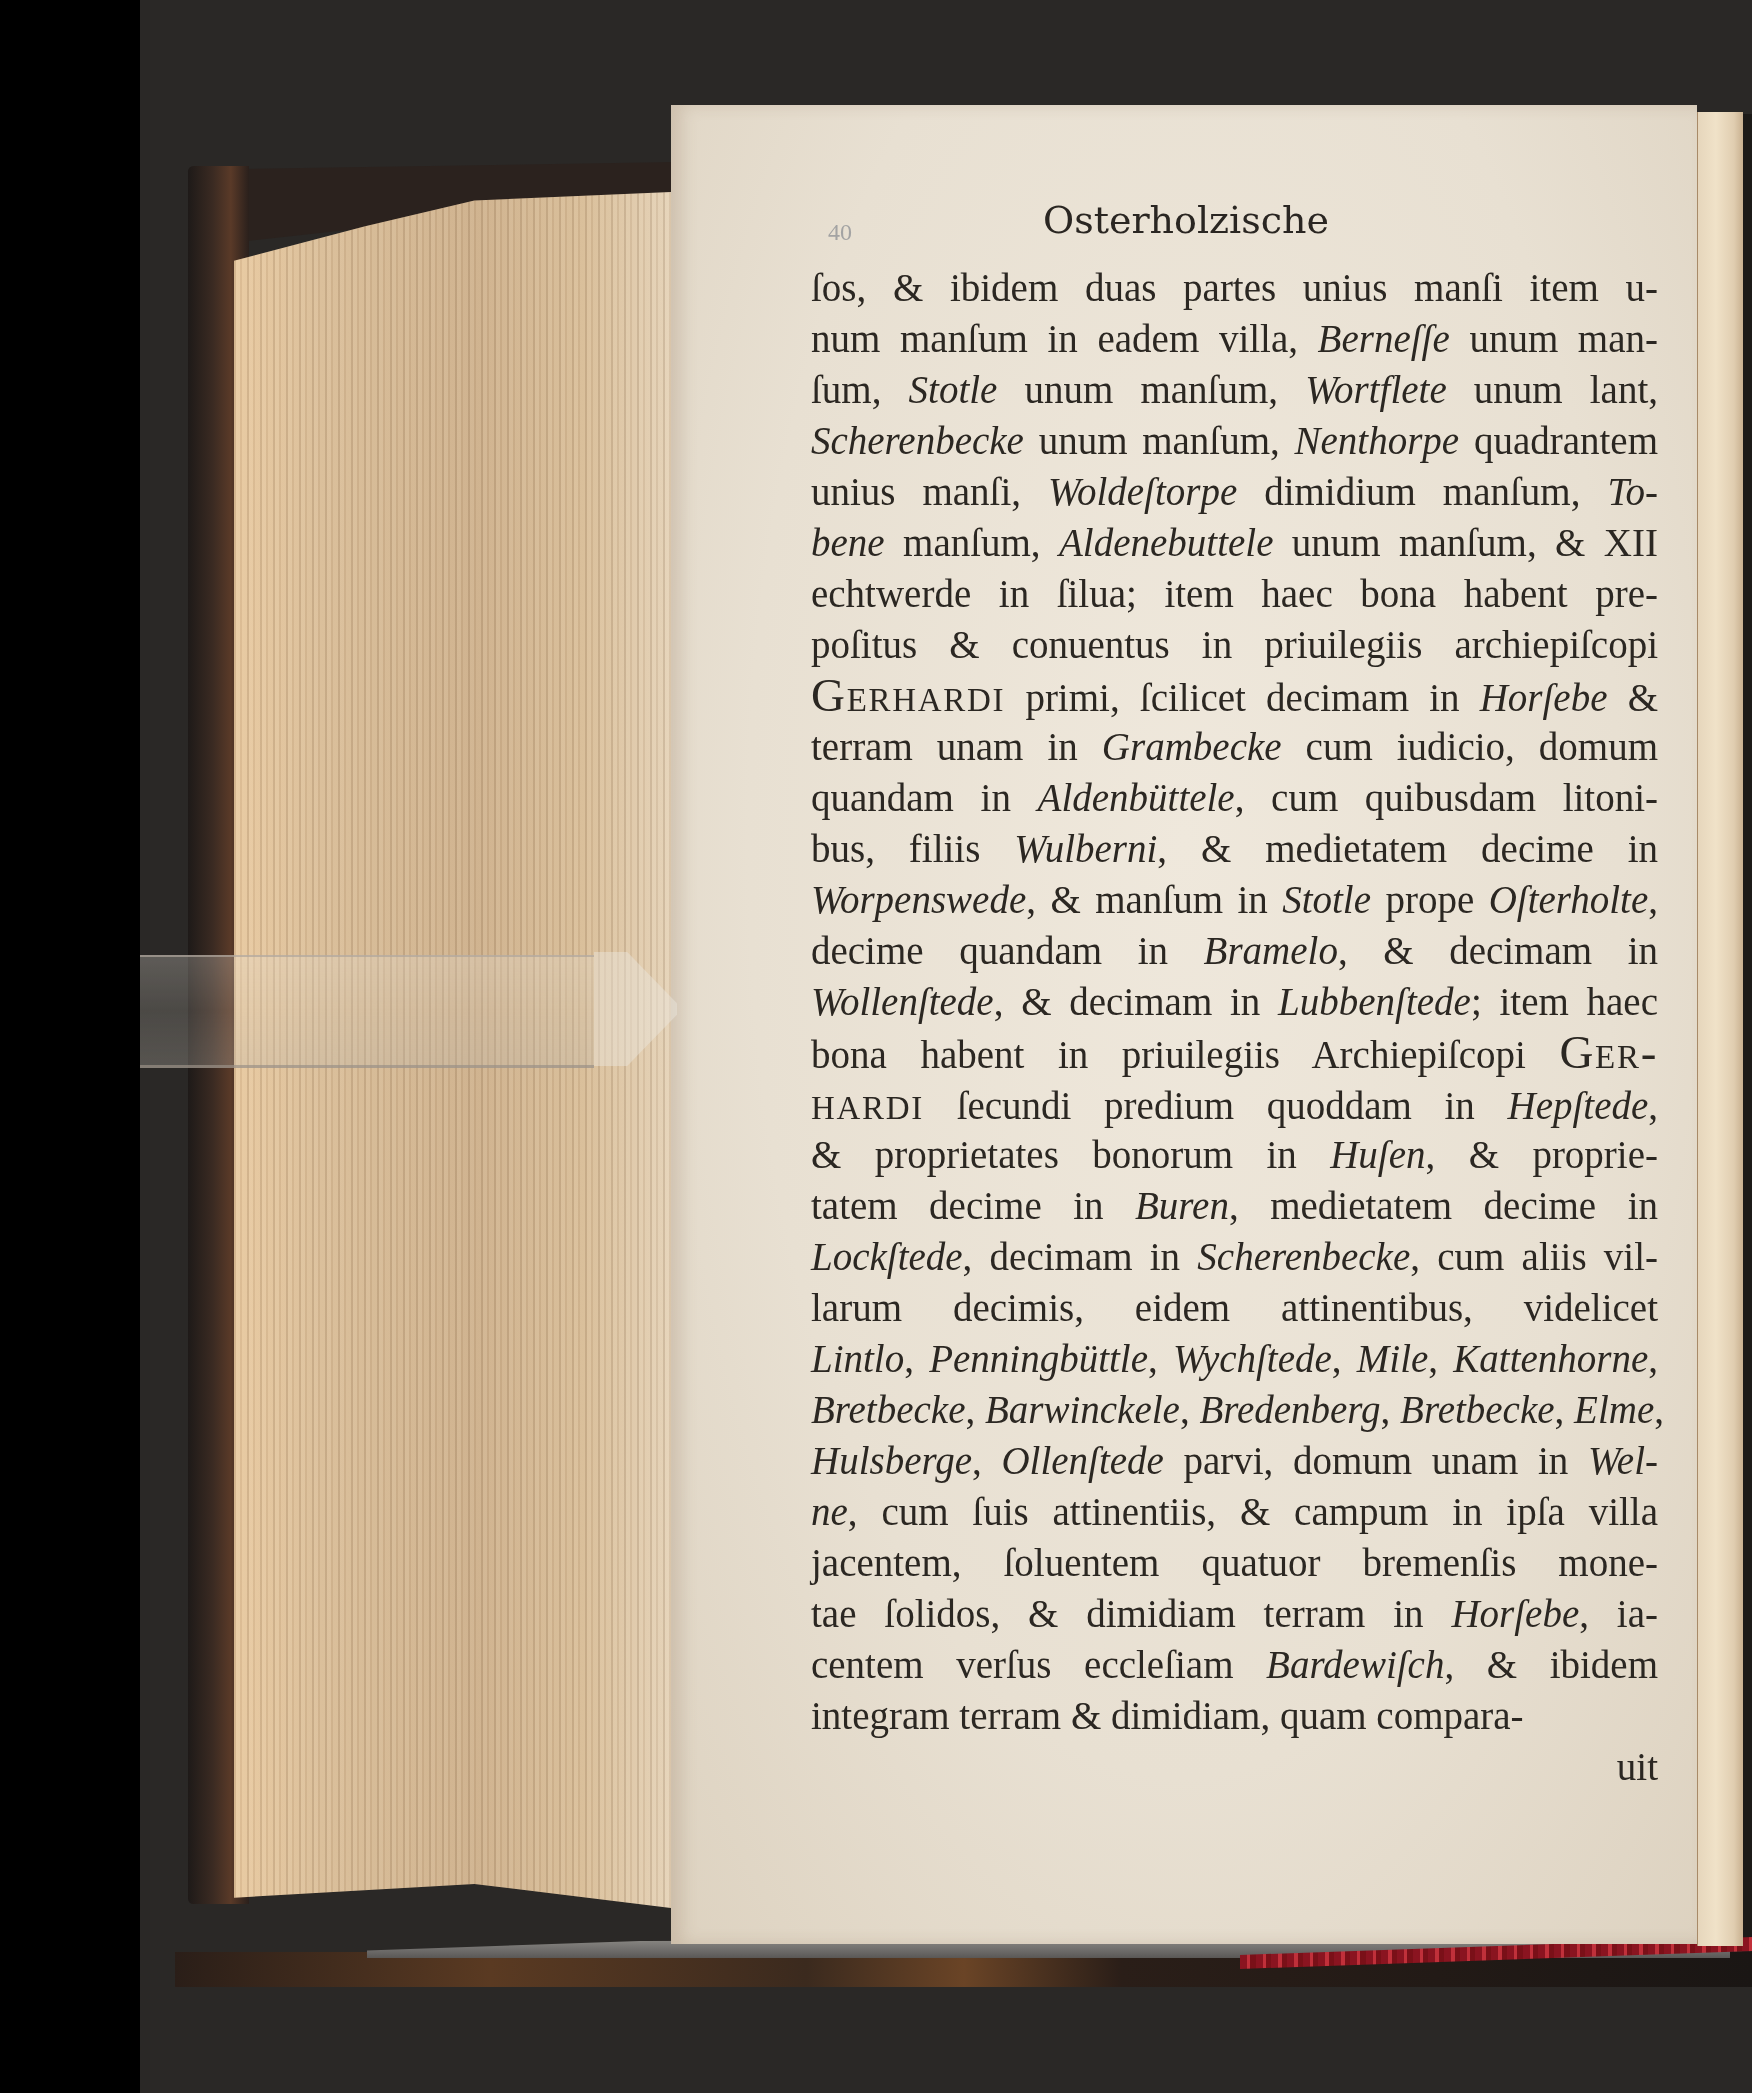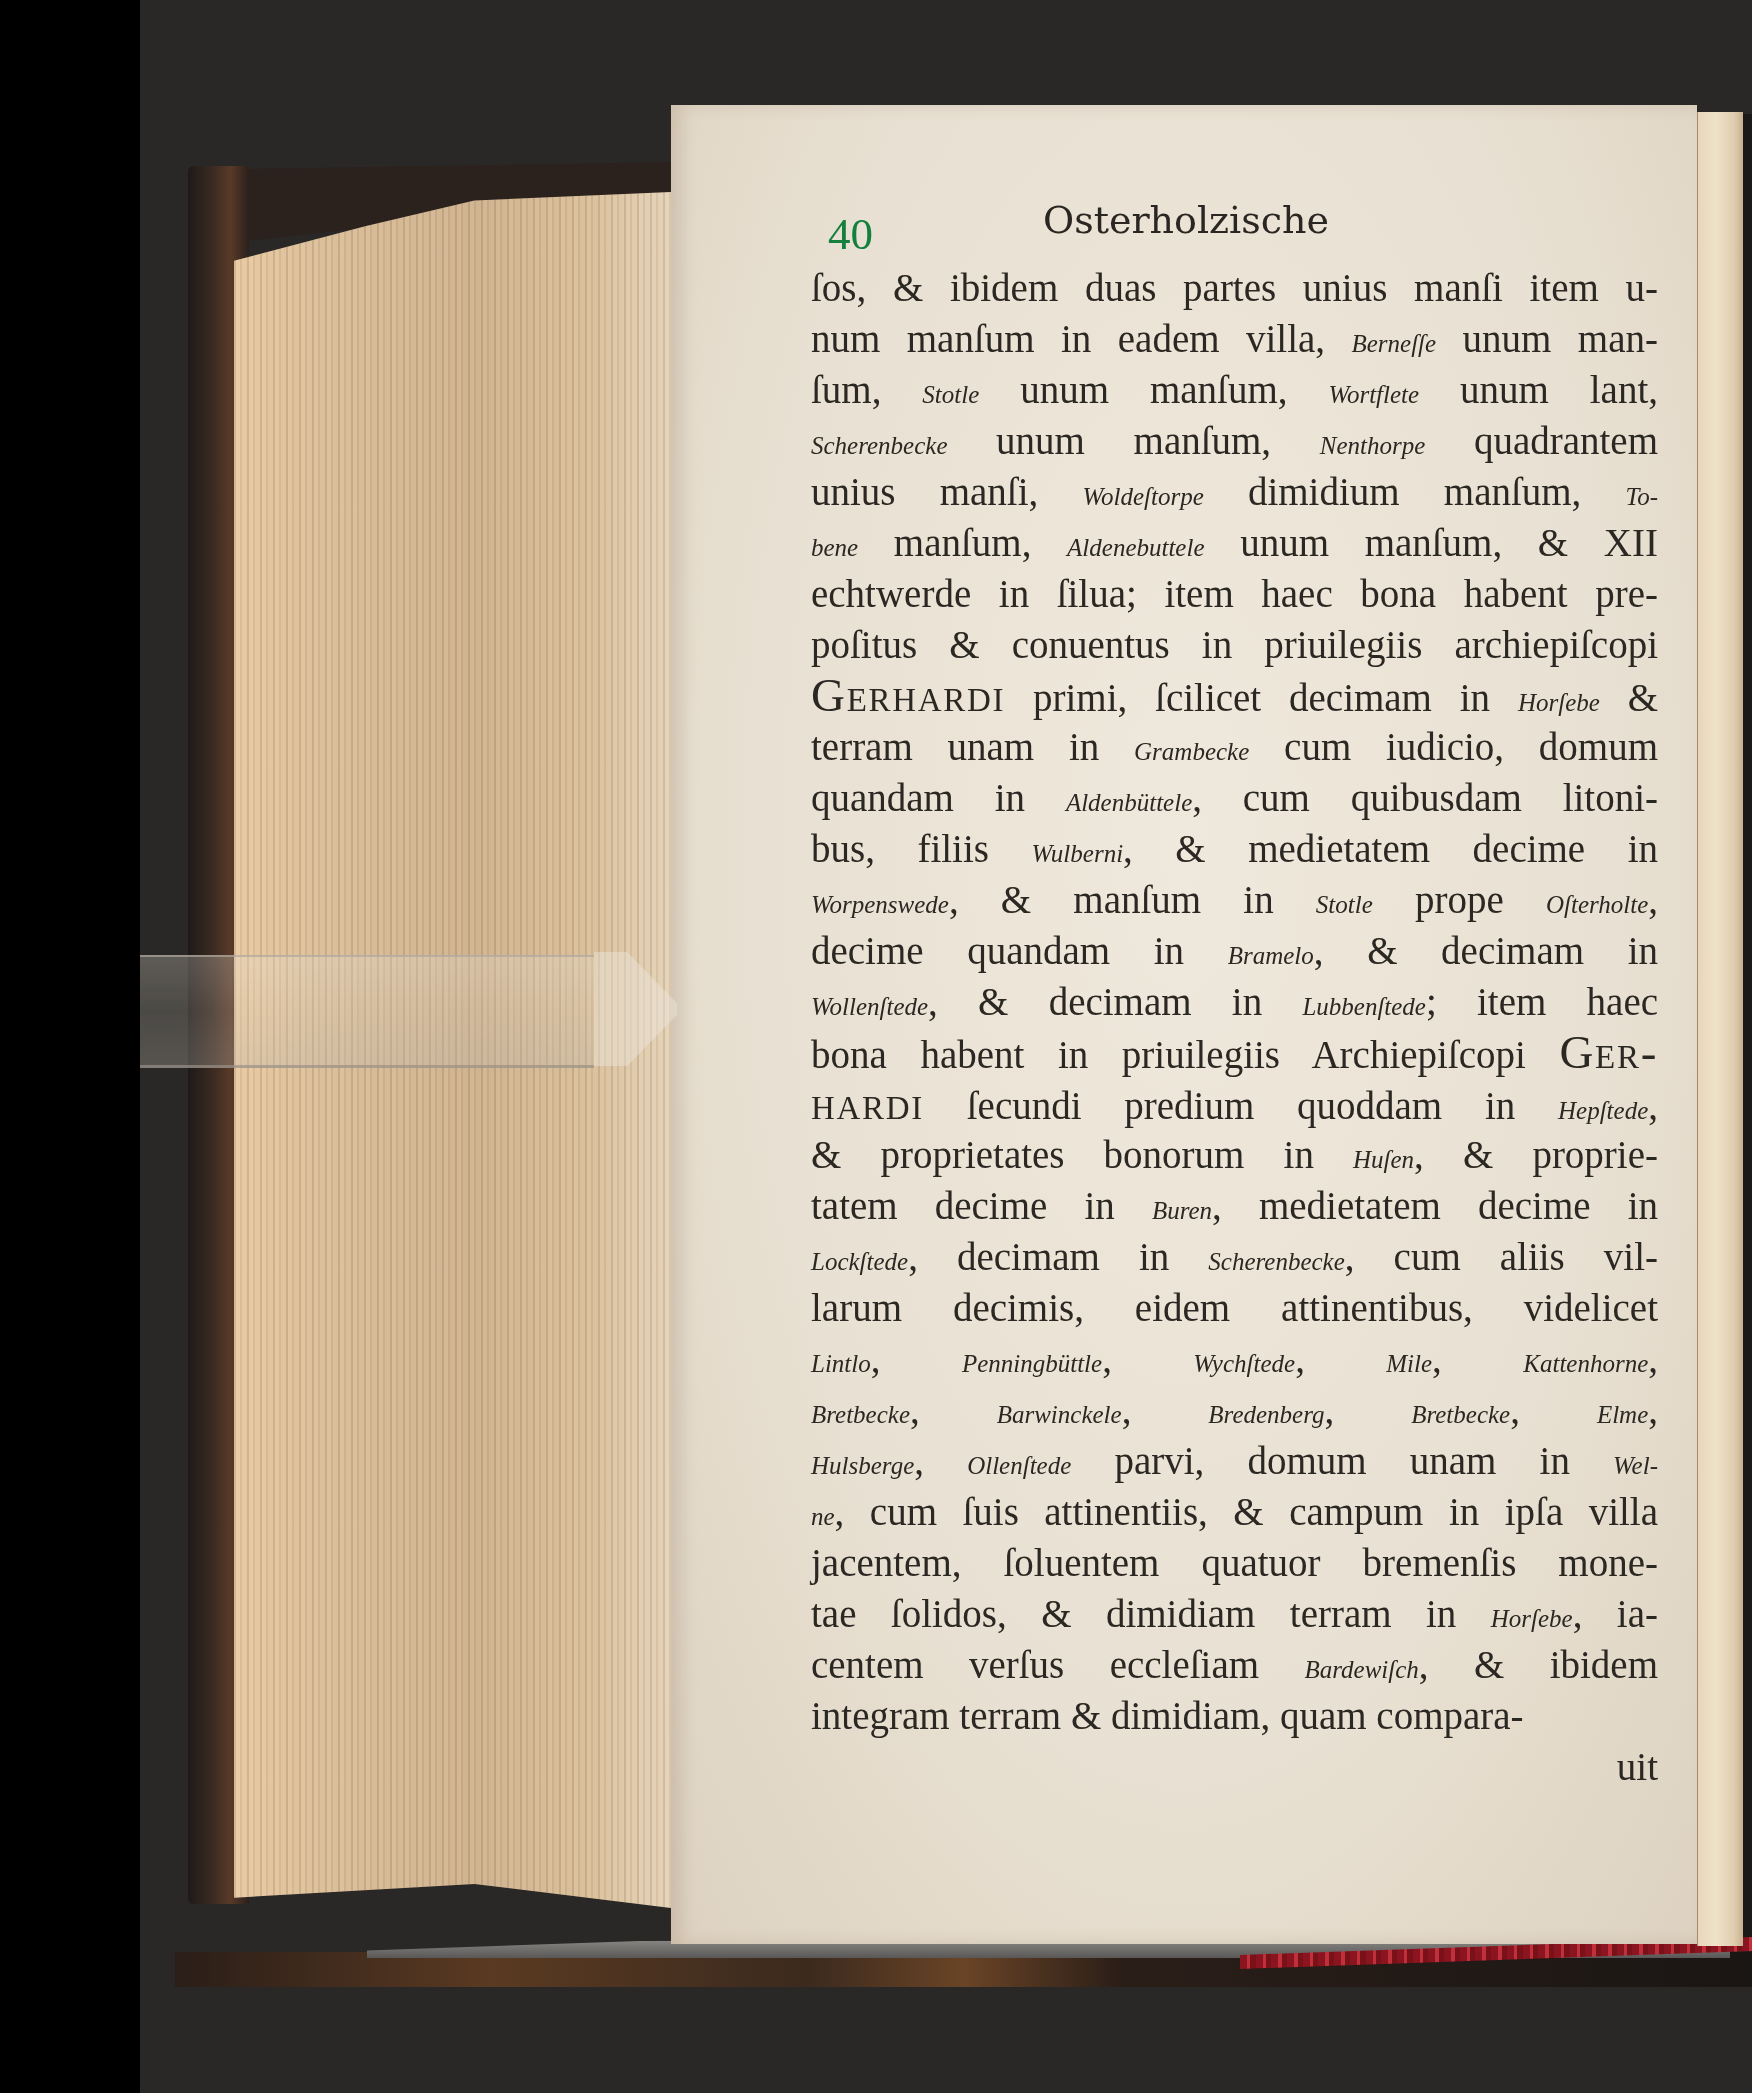--- a/index.html
+++ b/index.html
@@ -60,39 +60,39 @@
     }
     .page-right-leaves {
       position: absolute; left: 1697px; top: 112px; width: 45px; height: 1834px;
       background: linear-gradient(90deg, #e6d6bc 0%, #f0e2c8 40%, #e0cdb0 80%, #c8b090 100%);
       border-left: 1.7px solid #a88a68;
     }
     .page-header {
       position: absolute; left: 828px; top: 203px; width: 576px; height: 52px;
     }
     .page-number {
-      position: absolute; left: 0; top: 5px;
-      font-size: 45px; color: #15803d;
+      position: absolute; left: 0; top: 16px;
+      font-size: 24px; color: #a3a3a3;
     }
     .running-head {
       position: absolute; left: 215px; top: -5.2px;
       font-family: "DejaVu Serif", serif; font-weight: normal;
       font-size: 38px; color: #2a2622; letter-spacing: 0px;
     }
     .text-block {
       position: absolute; left: 811px; top: 262px; width: 847px;
       color: #2b2722; font-size: 39px; line-height: 51px;
     }
     .line {
       display: block; white-space: nowrap; text-align: justify;
       text-align-last: justify; height: 51px;
     }
     .line.last { text-align-last: left; text-align: center; }
     .line.catch { text-align-last: right; text-align: right; }
-    .line i { font-style: italic; font-size: 25px; }
+    .line i { font-style: italic; font-size: 39px; }
     .line .sc { font-variant: small-caps; letter-spacing: 1.7px; font-size: 47px; }
     
     .bookmark {
       position: absolute; left: 140px; top: 955px; width: 454px; height: 108px;
       background: linear-gradient(180deg, rgba(230,225,215,0.28) 0%, rgba(210,205,195,0.20) 50%, rgba(190,185,175,0.30) 100%);
       border-top: 2.6px solid rgba(180,170,160,0.7);
       border-bottom: 3.5px solid rgba(150,140,130,0.7);
     }
     .bookmark-tip {
       position: absolute; left: 594px; top: 952px; width: 83px; height: 114px;

